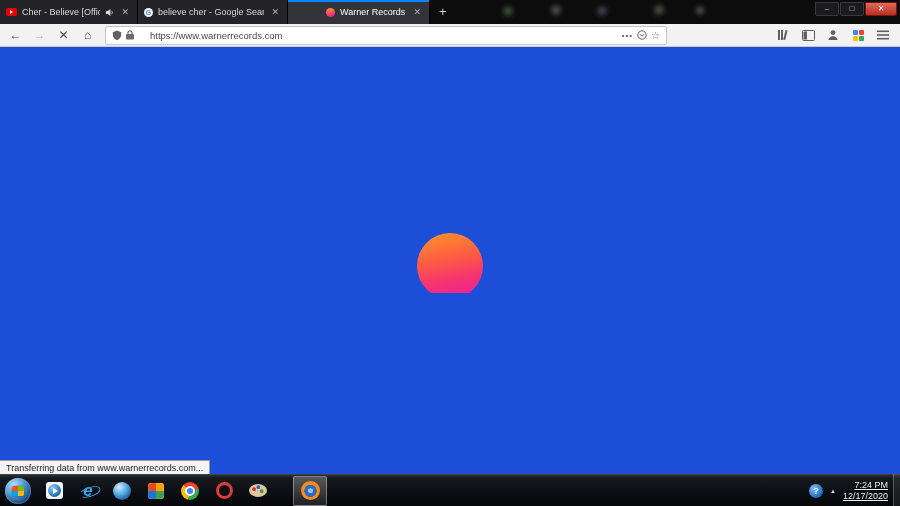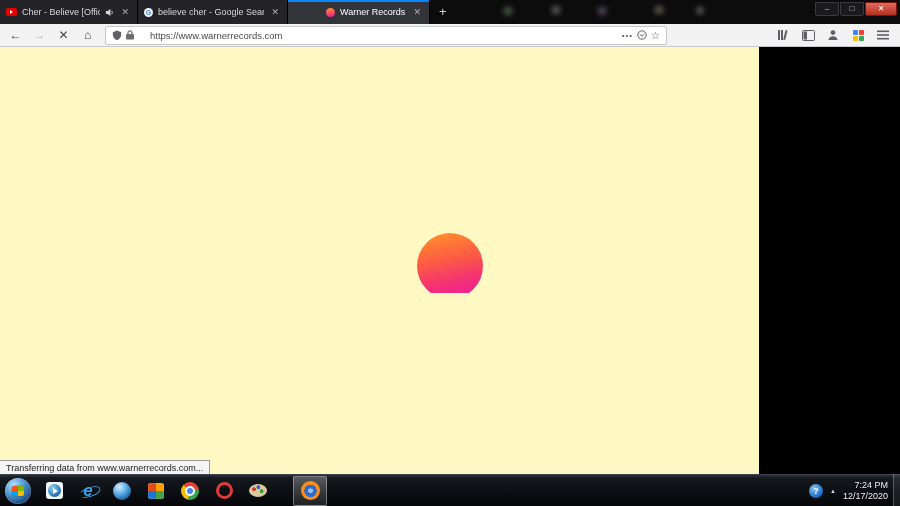--- a/index.html
+++ b/index.html
@@ -44,21 +44,21 @@
   .urltext{flex:1;font-size:9.5px;color:#4a4a4e;white-space:nowrap;overflow:hidden;margin-left:12px;}
   .urlic{display:flex;align-items:center;color:#5f5f64;}
   .dots{font-size:8px;color:#5f5f64;letter-spacing:1px;}
   .star{font-size:10px;color:#5f5f64;}
   .rgroup{display:flex;align-items:center;gap:7px;margin-left:auto;padding-right:3px;}
   .ric{display:flex;align-items:center;justify-content:center;width:18px;height:18px;}
   .ext-grid{display:grid;grid-template-columns:5px 5px;grid-template-rows:5px 5px;gap:1px;}
   .ext-grid span{border-radius:1px;}
 
   
-  .content{position:absolute;top:47px;left:0;width:759px;height:427px;background:#fef9c3;}
+  .content{position:absolute;top:47px;left:0;width:900px;height:427px;background:#1d4ed8;}
   .wr-logo{position:absolute;left:417px;top:186px;width:66px;height:66px;border-radius:50%;
            clip-path:inset(0 0 9% 0);
            background:linear-gradient(168deg,#ff8a2e 8%,#fc5a44 42%,#f53470 68%,#ee1f96 94%);}
   .statusbox{position:absolute;left:0;bottom:0;height:14px;background:#f4f4f4;border:1px solid #9a9a9a;
              border-left:none;border-bottom:none;box-sizing:border-box;display:flex;align-items:center;
              padding:0 6px;font-size:9px;color:#222;white-space:nowrap;z-index:5;}
 
   
   .taskbar{position:absolute;left:0;top:474px;width:900px;height:32px;
            background:linear-gradient(180deg,#2c3138 0%,#161a1f 10%,#0b0e12 55%,#05070a 100%);
@@ -91,21 +91,21 @@
            background:radial-gradient(circle at 28% 40%,#d23a2e 0 1.6px,transparent 2.2px),
                       radial-gradient(circle at 52% 25%,#2e62c9 0 1.6px,transparent 2.2px),
                       radial-gradient(circle at 70% 55%,#3a9b3e 0 1.6px,transparent 2.2px),
                       #dcc89e;}
   .ic-ff{width:19px;height:19px;border-radius:50%;
            background:radial-gradient(circle at 50% 52%,#8fc3f7 0 18%,#2f6bc0 19% 44%,#ff8c1a 46% 88%,#d95f00 100%);}
   .tray{margin-left:auto;display:flex;align-items:center;gap:7px;padding-right:12px;}
   .help-ic{width:14px;height:14px;border-radius:50%;background:radial-gradient(circle at 35% 30%,#7fc0f0,#1565c0 75%);
            color:#fff;font-size:9px;font-weight:bold;display:flex;align-items:center;justify-content:center;}
   .caret{color:#cfd8e0;font-size:6px;}
-  .clock{color:#eef3f8;font-size:9px;line-height:11px;text-align:right;text-shadow:0 1px 1px #000;}
+  .clock{color:#eef3f8;font-size:9px;line-height:11px;text-align:right;text-shadow:0 1px 1px #000;text-decoration:underline;}
   .showdesk{position:absolute;right:0;top:474px;width:7px;height:32px;background:rgba(255,255,255,.07);
             border-left:1px solid rgba(255,255,255,.25);box-sizing:border-box;}
   svg{display:block;}
 </style>
 </head>
 <body>
 
 <div class="screen">
 
   <div class="tabstrip">

